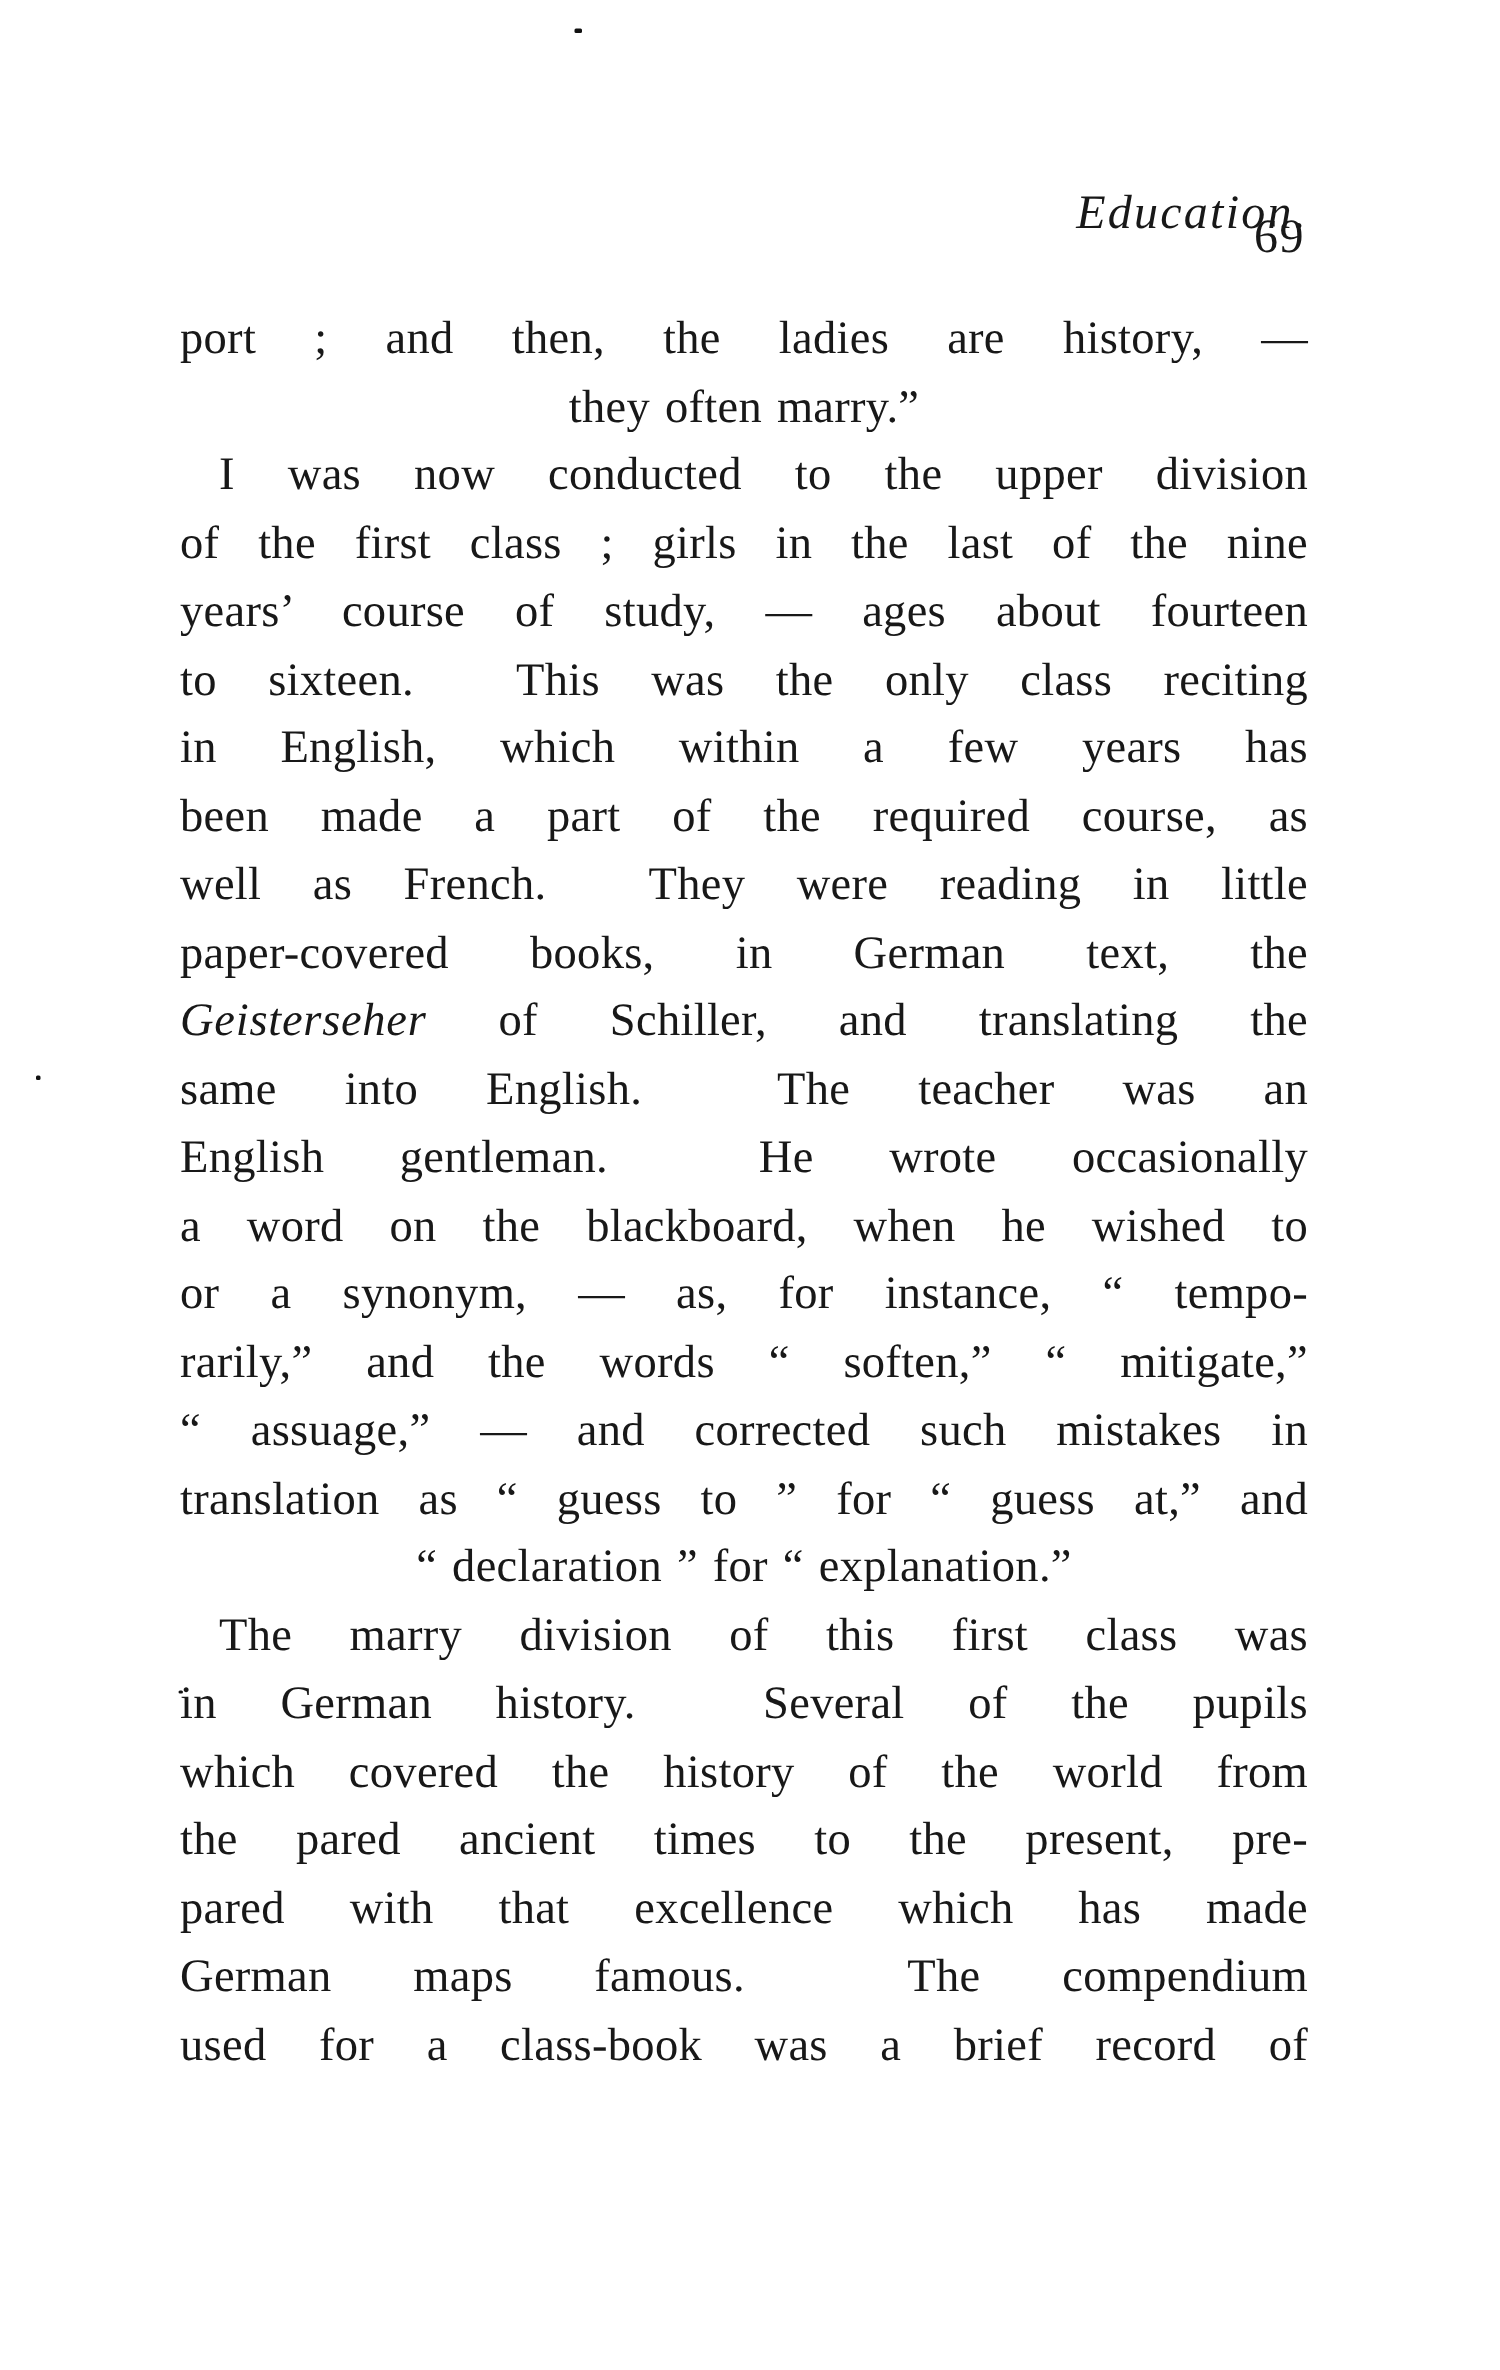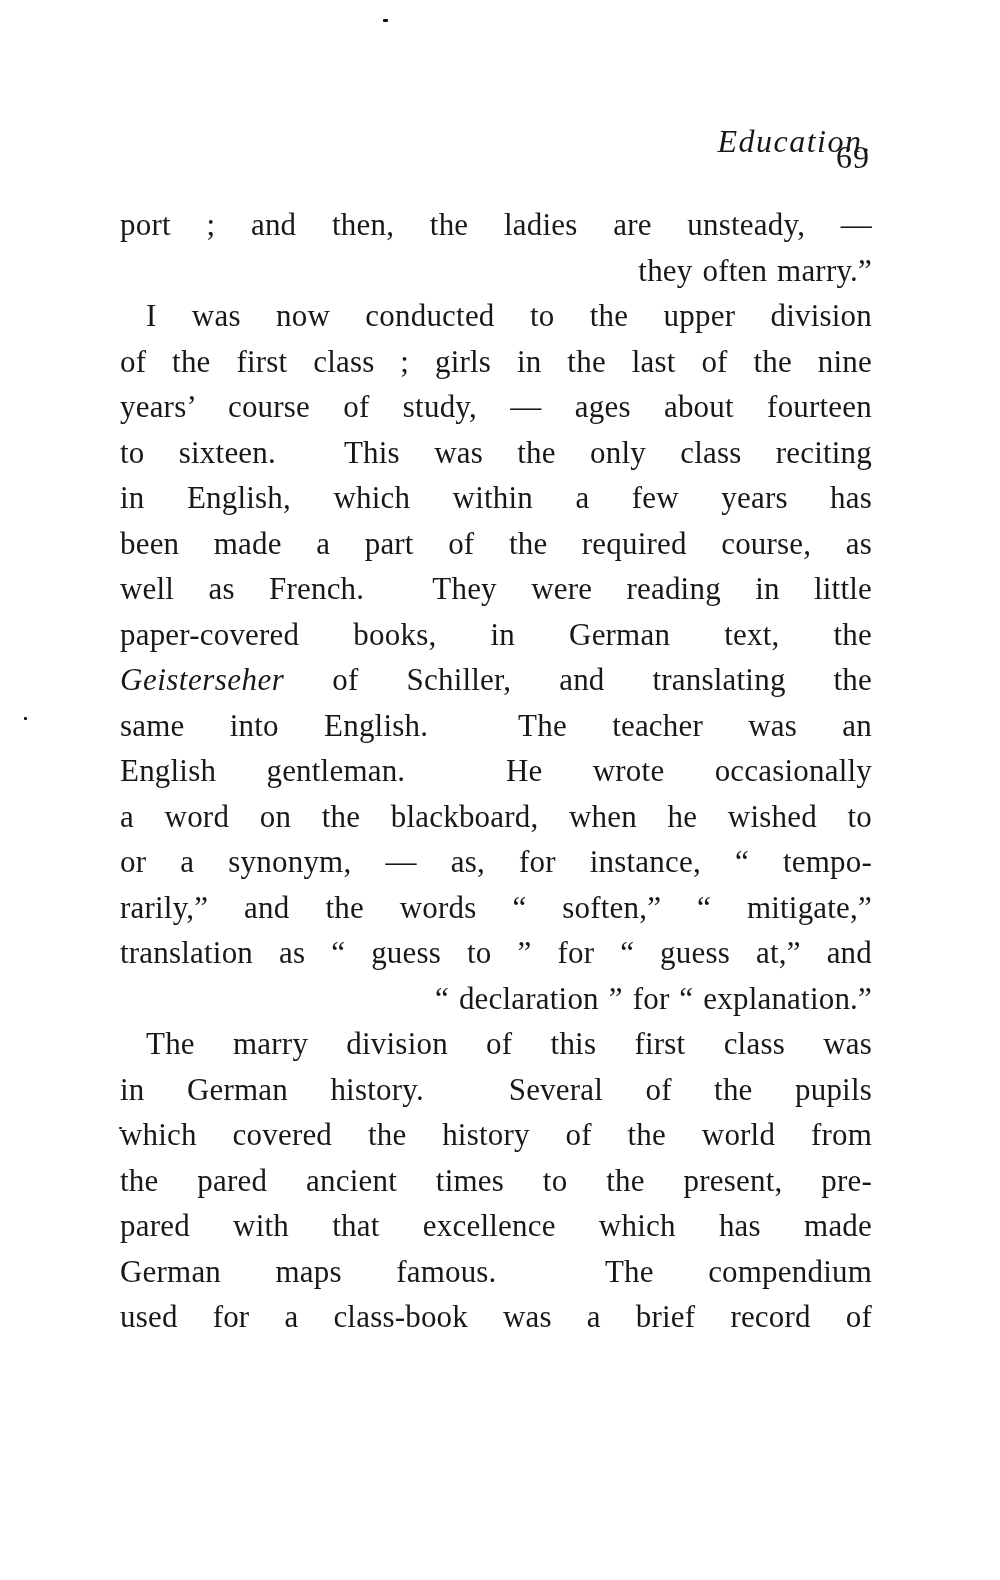--- a/index.html
+++ b/index.html
@@ -47,21 +47,21 @@
     position: absolute;
     top: 202px;
     left: 120px;
     width: 752px;
     font-size: 31px;
     line-height: 45.5px;
     letter-spacing: 0.2px;
     word-spacing: 2px;
   }
   .line {
-    text-align: right;
+    text-align: center;
     min-height: 45.5px;
   }
   .line.justify {
     text-align: justify;
     text-align-last: justify;
   }
   .line.indent {
     text-indent: 26px;
   }
   .line em {
@@ -85,36 +85,37 @@
   <div class="speck speck-1"></div>
   <div class="speck speck-2"></div>
   <div class="speck speck-3"></div>
 
   <header class="running-head">
     <span class="head-title">Education.</span>
     <span class="head-page-number">69</span>
   </header>
 
   <main class="body-text">
-      <div class="line justify"><span>port ; and then, the ladies are unsteady, —</span></div>
+      <div class="line justify"><span>port ; and then, the ladies are history, —</span></div>
       <div class="line"><span>they often marry.”</span></div>
       <div class="line justify indent"><span>I was now conducted to the upper division</span></div>
       <div class="line justify"><span>of the first class ; girls in the last of the nine</span></div>
       <div class="line justify"><span>years’ course of study, — ages about fourteen</span></div>
       <div class="line justify"><span>to sixteen.&nbsp; This was the only class reciting</span></div>
       <div class="line justify"><span>in English, which within a few years has</span></div>
       <div class="line justify"><span>been made a part of the required course, as</span></div>
       <div class="line justify"><span>well as French.&nbsp; They were reading in little</span></div>
       <div class="line justify"><span>paper-covered books, in German text, the</span></div>
       <div class="line justify"><em>Geisterseher</em><span> of Schiller, and translating the</span></div>
       <div class="line justify"><span>same into English.&nbsp; The teacher was an</span></div>
       <div class="line justify"><span>English gentleman.&nbsp; He wrote occasionally</span></div>
       <div class="line justify"><span>a word on the blackboard, when he wished to</span></div>
       <div class="line justify"><span>or a synonym, — as, for instance, “ tempo-</span></div>
       <div class="line justify"><span>rarily,” and the words “ soften,” “ mitigate,”</span></div>
+      <div class="line justify"><span>“ assuage,” — and corrected such mistakes in</span></div>
       <div class="line justify"><span>translation as “ guess to ” for “ guess at,” and</span></div>
       <div class="line"><span>“ declaration ” for “ explanation.”</span></div>
       <div class="line justify indent"><span>The marry division of this first class was</span></div>
       <div class="line justify"><span>in German history.&nbsp; Several of the pupils</span></div>
       <div class="line justify"><span>which covered the history of the world from</span></div>
       <div class="line justify"><span>the pared ancient times to the present, pre-</span></div>
       <div class="line justify"><span>pared with that excellence which has made</span></div>
       <div class="line justify"><span>German maps famous.&nbsp; The compendium</span></div>
       <div class="line justify"><span>used for a class-book was a brief record of</span></div>
     </main>

